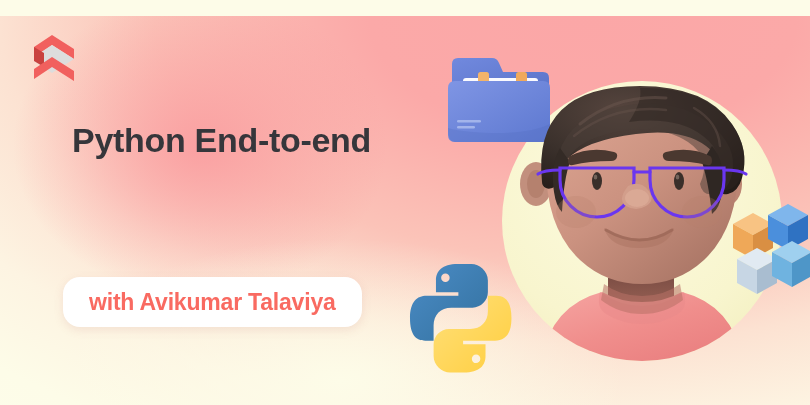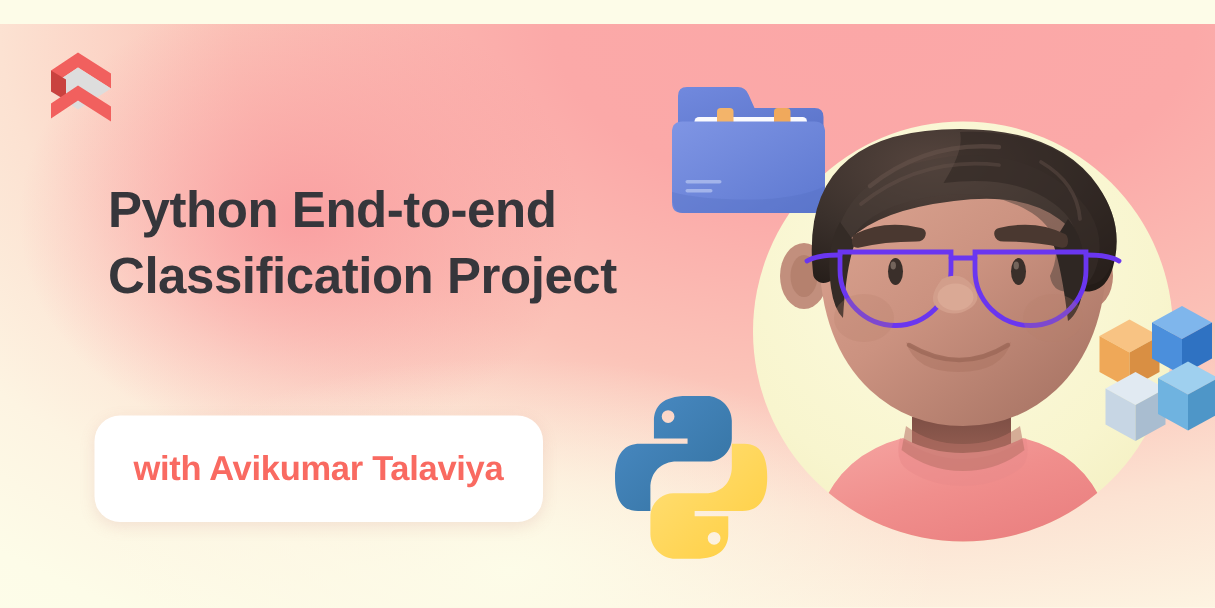--- a/index.html
+++ b/index.html
@@ -33,21 +33,21 @@
     position:absolute;left:72px;top:103px;width:400px;
     color:#36363B;
     font-size:34px;line-height:1.29;font-weight:700;
     letter-spacing:-0.3px;
   }
   #headline .ln{display:block;white-space:nowrap;}
 
   
   #author-pill{
     position:absolute;left:63px;top:261px;
-    height:71px;min-width:296px;box-sizing:border-box;
+    height:50px;min-width:296px;box-sizing:border-box;
     display:flex;align-items:center;justify-content:center;
     padding:0 26px;
     background:#FFFFFF;border-radius:17px;
     box-shadow:0 3px 10px rgba(190,120,120,.16);
   }
   #author-pill span{
     color:#F96A61;font-size:23px;font-weight:700;letter-spacing:-0.2px;
     white-space:nowrap;
   }
 
@@ -221,20 +221,19 @@
 
   <svg id="logo" viewBox="0 0 58 52">
     <path d="M30 2 L52 16 L52 26 L30 12 L12 24 L12 14 Z" fill="#F1605E"></path>
     <path d="M30 12 L52 26 L52 26 L30 40 L12 28 L12 24 Z" fill="#DDDDDD"></path>
     <path d="M12 14 L12 28 L22 34 L22 20 Z" fill="#C9423F"></path>
     <path d="M30 24 L52 38 L52 48 L30 34 L12 46 L12 36 Z" fill="#F1605E"></path>
   </svg>
 
   <div id="headline">
     <span class="ln">Python End-to-end</span>
-    <span class="ln">Classification Project</span>
   </div>
 
   <div id="author-pill">
     <span>with Avikumar Talaviya</span>
   </div>
 
 </div>
 
 </body></html>

